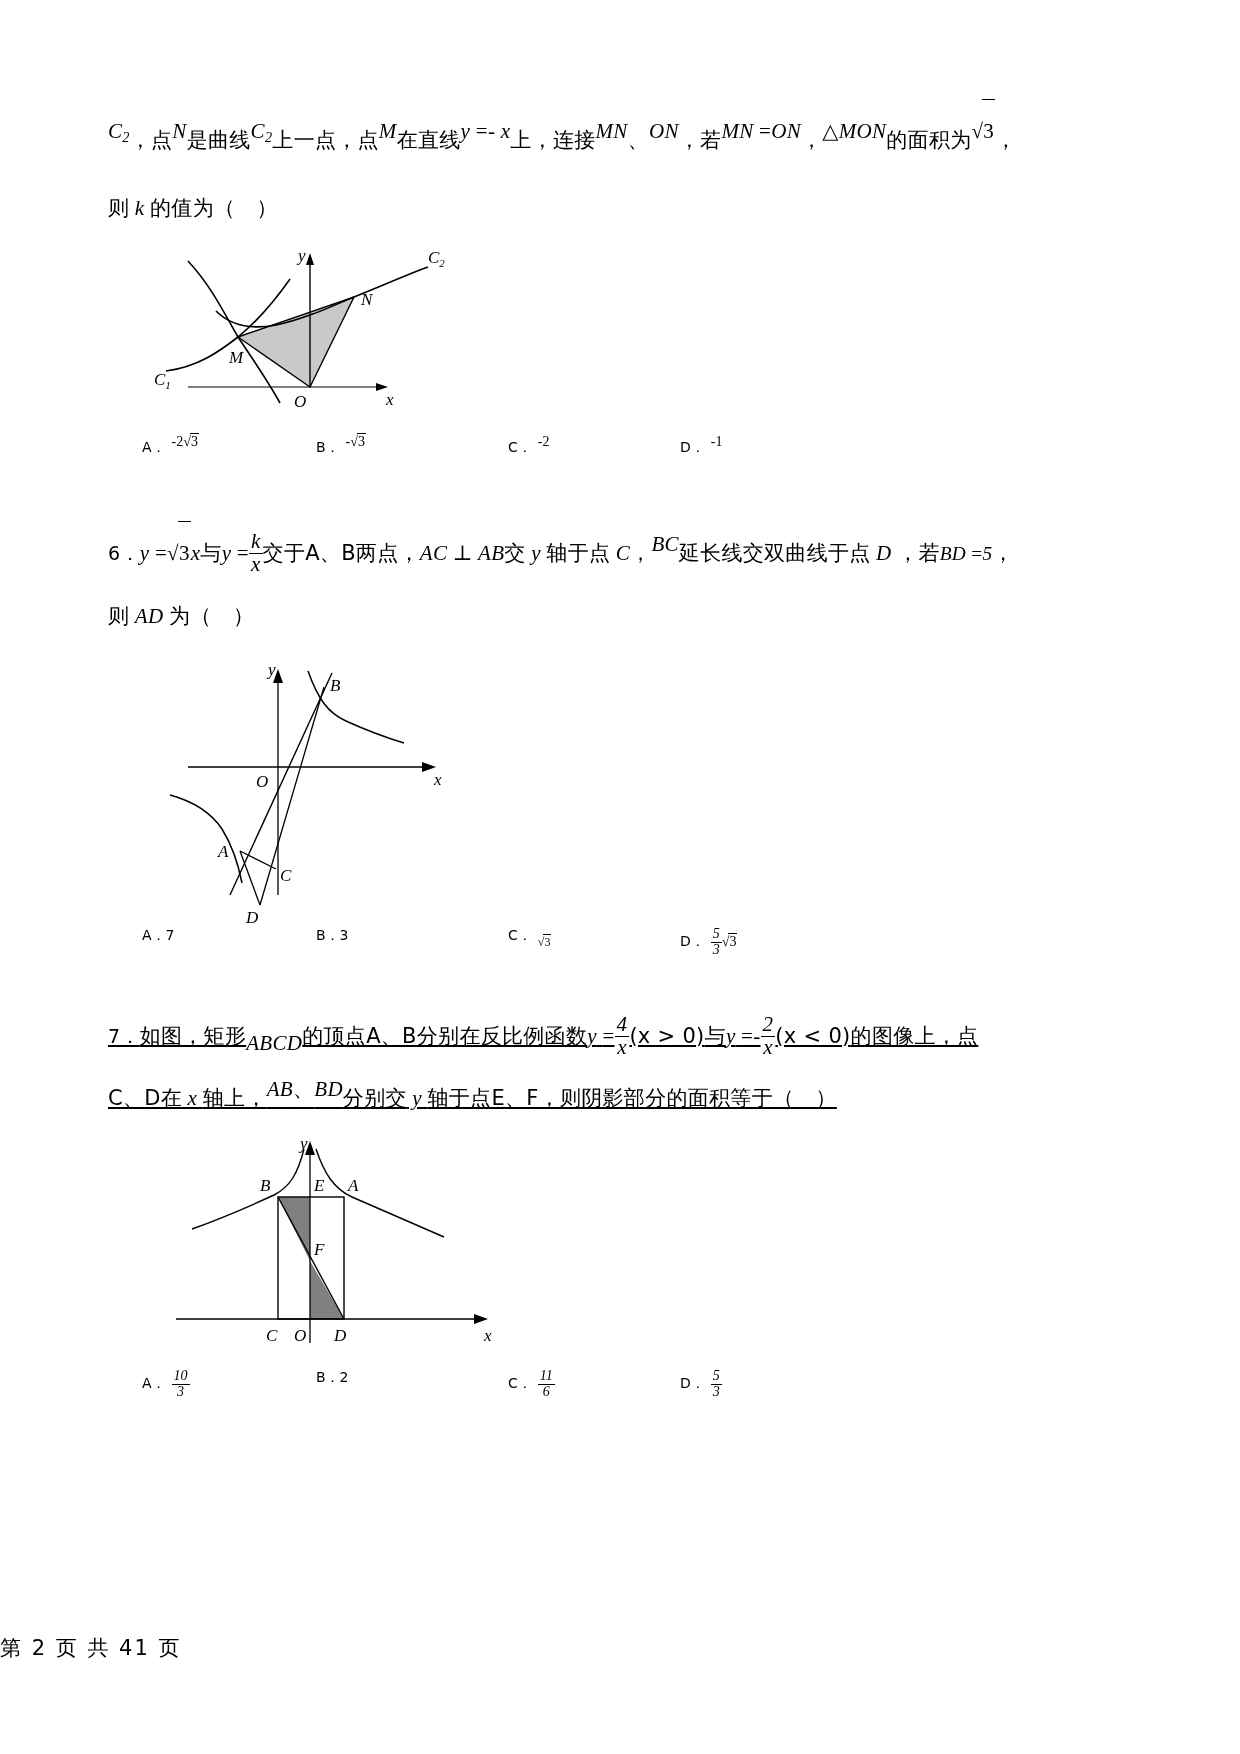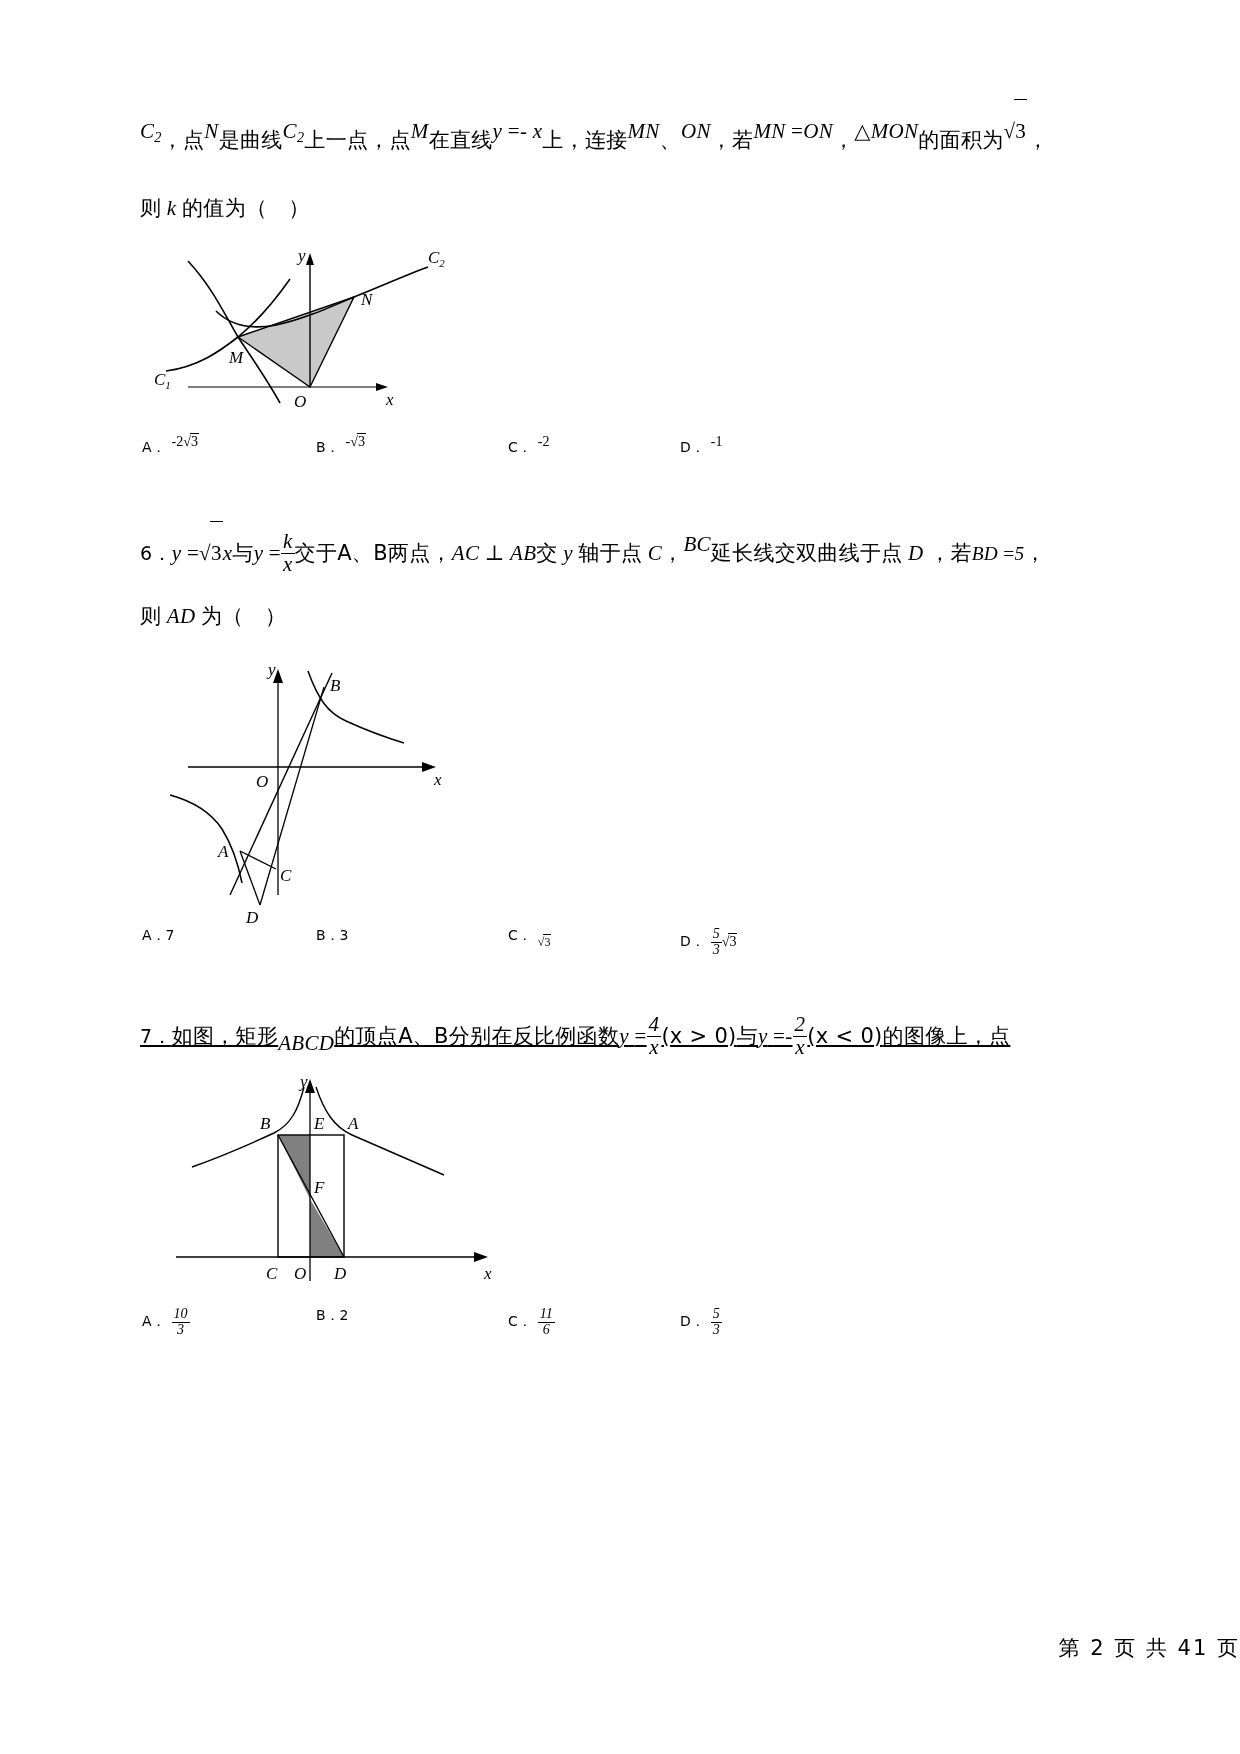--- a/index.html
+++ b/index.html
@@ -57,21 +57,20 @@
     font-style: italic;
   }
   .frac > .num { display: block; padding: 0 2px; }
   .frac > .den { display: block; border-top: 1px solid #000; padding: 0 2px; }
 
   
   .qline {
     font-size: 21px;
     line-height: 62px;
     letter-spacing: 0.3px;
-    margin-left: 32px;
   }
   .qline .han { font-size: 21px; }
   .qnum {
     font-family: "DejaVu Sans", "Liberation Sans", sans-serif;
     font-size: 19px;
     font-style: normal;
   }
 
   
   .options {
@@ -99,25 +98,24 @@
   
   .figure { position: relative; }
   .figure svg { display: block; }
 
   
   .footer {
     position: absolute;
     left: 0;
     right: 0;
     bottom: 92px;
-    text-align: right;
+    text-align: left;
     font-family: "DejaVu Sans", "Liberation Sans", sans-serif;
     font-size: 21px;
     letter-spacing: 2px;
-    padding-left: 45px;
   }
 </style>
 </head>
 <body>
 
 <div class="page">
   <div class="content">
 
     <div>
 
@@ -228,20 +226,23 @@
         </div>
       </div>
     </div>
 
     <div style="margin-top:22px;text-decoration:underline;">
 
       <div class="qline">
         <span class="qnum">7．</span><span class="han">如图，矩形</span><span class="math sub-drop" style="position:relative; top:7px;">ABCD</span><span class="han">的顶点A、B分别在反比例函数</span><span class="math"><span class="mi">y</span> <span class="mn">=</span><span class="frac"><span class="num">4</span><span class="den">x</span></span></span><span class="han">(x &gt; 0)</span><span class="han">与</span><span class="math"><span class="mi">y</span> <span class="mn">=-</span><span class="frac"><span class="num">2</span><span class="den">x</span></span></span><span class="han">(x &lt; 0)</span><span class="han">的图像上，点</span>
       </div>
 
+      <div class="qline">
+        <span class="han">C、D在</span><span class="math">&nbsp;x&nbsp;</span><span class="han">轴上，</span><span class="math raise">AB<span class="han">、</span>BD</span><span class="han">分别交</span><span class="math">&nbsp;y&nbsp;</span><span class="han">轴于点E、F，则阴影部分的面积等于（　）</span>
+      </div>
 
       <div class="figure" style="height:240px;">
         <svg width="380" height="240" viewBox="0 0 380 240" style="margin-left:40px;">
 
           <polygon points="130,68 162,68 162,190 130,190" fill="#ffffff" stroke="none"></polygon>
           <polygon points="130,68 162,68 162,190 130,190" fill="#808080" stroke="none" opacity="0"></polygon>
 
           <polygon points="130,68 162,68 162,132" fill="#808080" stroke="none"></polygon>
 
           <polygon points="162,68 162,132 196,190 162,190" fill="#808080" stroke="none"></polygon>

